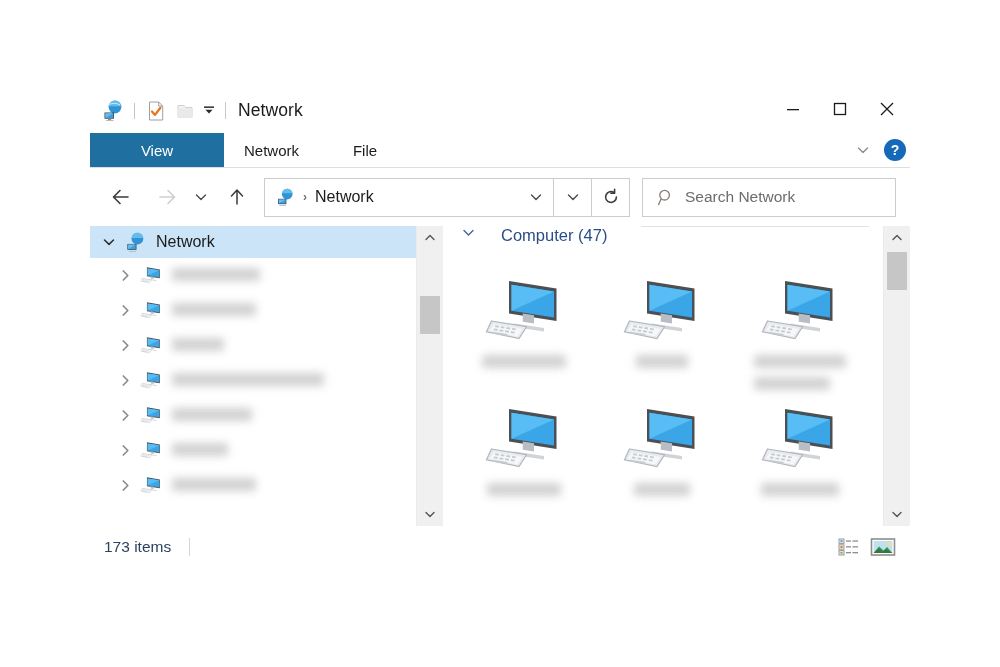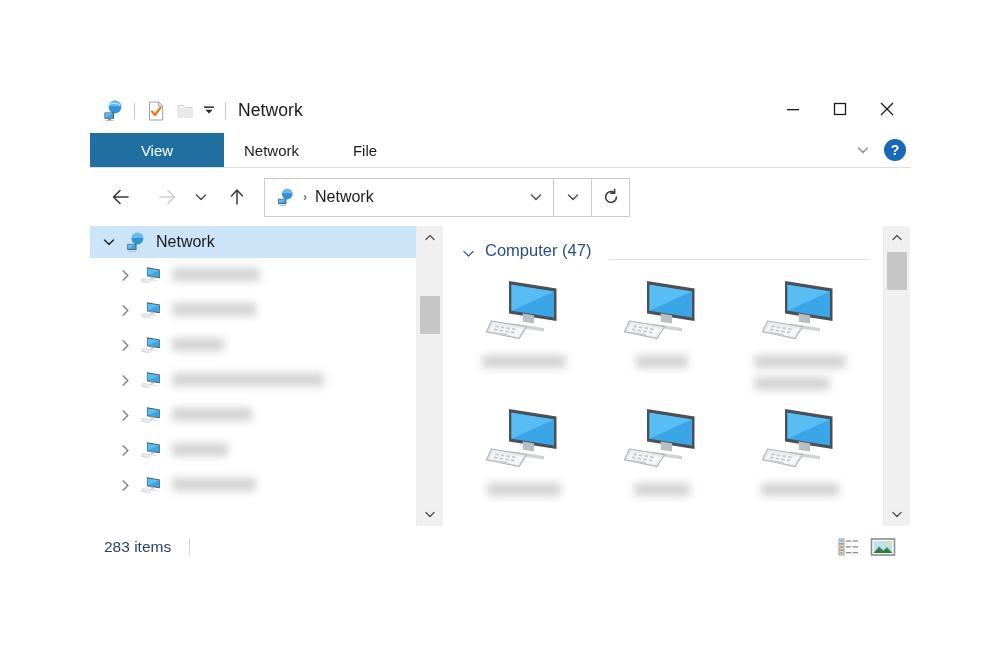--- a/index.html
+++ b/index.html
@@ -305,24 +305,24 @@
   
   .content-pane {
     flex: 1;
     position: relative;
     background: #ffffff;
     overflow: hidden;
     padding-left: 12px;
   }
   .group-header {
     display: flex;
-    align-items: flex-end;
+    align-items: flex-start;
     height: 34px;
     padding-left: 4px;
-    gap: 8px;
+    gap: 24px;
   }
   .grp-chev { width: 18px; display: flex; align-items: center; justify-content: center; }
   .grp-title {
     font-size: 16.5px;
     color: #2a4e86;
     white-space: nowrap;
   }
   .grp-line {
     flex: 1;
     height: 1px;
@@ -508,20 +508,29 @@
         <path d="M2.5 5 L7 9.4 L11.5 5" stroke="#4a4a4a" stroke-width="1.4" fill="none" stroke-linecap="round" stroke-linejoin="round"></path>
       </svg>
     </div>
     <div class="addr-btn">
       <svg width="18" height="18" viewBox="0 0 18 18">
         <path d="M14.4 9 A5.4 5.4 0 1 1 12.2 4.7" stroke="#3b3b3b" stroke-width="1.6" fill="none" stroke-linecap="round"></path>
         <path d="M12.6 1.4 L12.6 5.3 L8.8 5.3" stroke="#3b3b3b" stroke-width="1.6" fill="none" stroke-linecap="round" stroke-linejoin="round"></path>
       </svg>
     </div>
 
+    <div class="searchbox">
+      <span class="search-icon">
+        <svg width="19" height="19" viewBox="0 0 19 19">
+          <circle cx="7.6" cy="7.2" r="4.8" fill="none" stroke="#8a7a70" stroke-width="1.3"></circle>
+          <path d="M4.0 11.2 L1.6 16.6" stroke="#8a7a70" stroke-width="1.3" stroke-linecap="round"></path>
+        </svg>
+      </span>
+      <span class="search-ph">Search Network</span>
+    </div>
   </div>
 
   <div class="body-split">
 
     <div class="tree-pane">
       <div class="tree-row root">
         <span class="tw-chev">
           <svg width="14" height="14" viewBox="0 0 14 14">
             <path d="M2.5 5 L7 9.4 L11.5 5" stroke="#2b2b2b" stroke-width="1.5" fill="none" stroke-linecap="round" stroke-linejoin="round"></path>
           </svg>
@@ -940,21 +949,21 @@
       <div class="sb-thumb" id="content-thumb" style="top: 26px; height: 38px;"></div>
       <div class="sb-arrow down">
         <svg width="12" height="12" viewBox="0 0 12 12">
             <path d="M2 4.5 L6 8.5 L10 4.5" stroke="#555" stroke-width="1.4" fill="none" stroke-linecap="round" stroke-linejoin="round"></path>
           </svg>
       </div>
     </div>
   </div>
 
   <div class="statusbar">
-    <span class="status-text">283 items</span>
+    <span class="status-text">173 items</span>
     <span class="status-sep"></span>
     <div class="view-btns">
       <div class="view-btn">
         <svg width="22" height="20" viewBox="0 0 22 20">
           <rect x="1" y="2" width="5" height="4.4" fill="#f4f4f4" stroke="#8d8d8d" stroke-width=".9"></rect>
           <rect x="2.4" y="3.2" width="2.2" height="2" fill="#4aa3dd"></rect>
           <rect x="1" y="7.8" width="5" height="4.4" fill="#f4f4f4" stroke="#8d8d8d" stroke-width=".9"></rect>
           <rect x="2.4" y="9" width="2.2" height="2" fill="#e8741c"></rect>
           <rect x="1" y="13.6" width="5" height="4.4" fill="#f4f4f4" stroke="#8d8d8d" stroke-width=".9"></rect>
           <rect x="2.4" y="14.8" width="2.2" height="2" fill="#7ab648"></rect>

